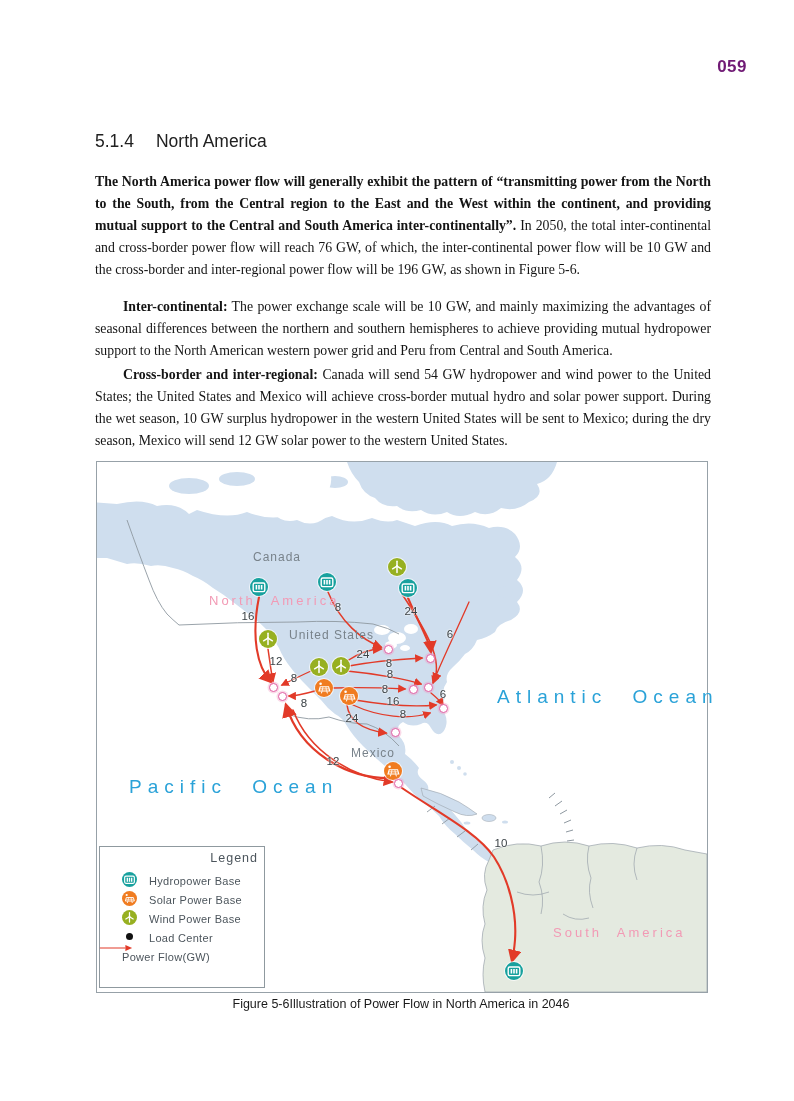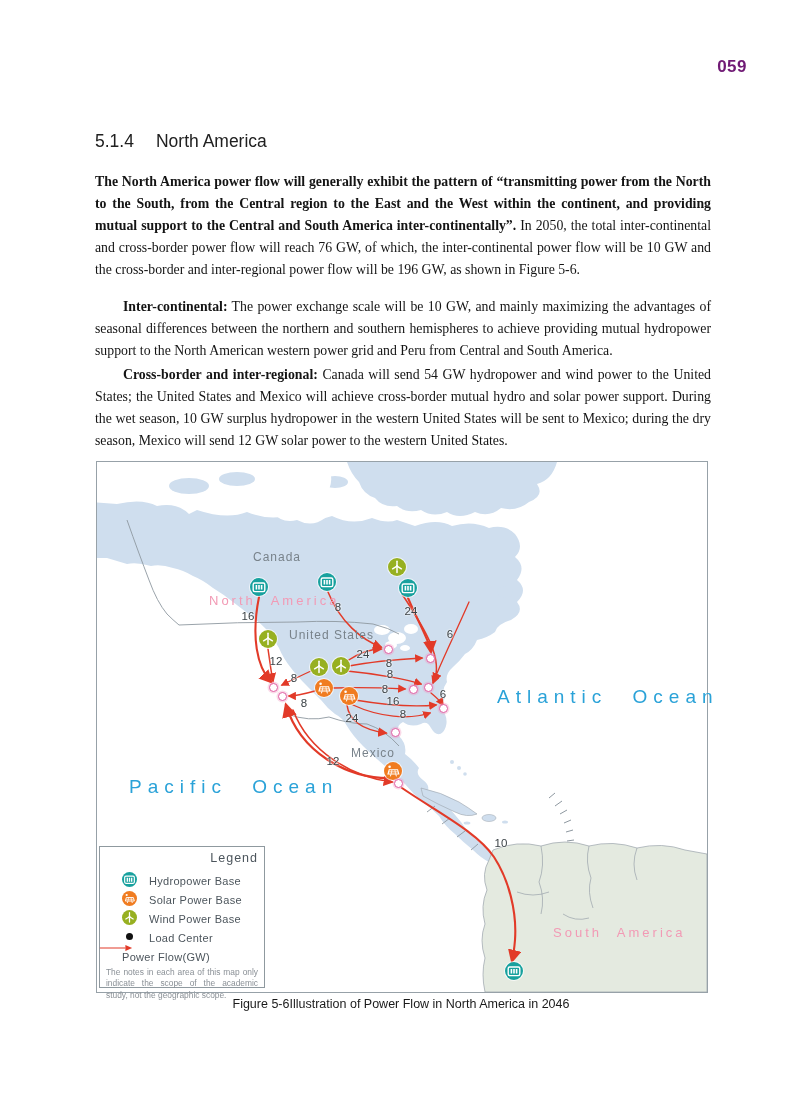--- a/index.html
+++ b/index.html
@@ -333,19 +333,18 @@
         <div class="legend-row">
           <span class="legend-icon flow">
             <svg viewBox="0 0 40 10">
               <line x1="1" y1="5" x2="31" y2="5" stroke="#e23a28" stroke-width="1.3"></line>
               <path d="M31,1.5 L39,5 L31,8.5z" fill="#e23a28"></path>
             </svg>
           </span>
           <span class="legend-label">Power Flow(GW)</span>
         </div>
       </div>
-    <div class="legend-note">The notes in each area of this map only indicate the scope of the academic study, not the geographic scope.</div>
   </div>
 </div>
 
 <div class="caption">
   <span class="cap-label">Figure 5-6</span><span>Illustration of Power Flow in North America in 2046</span>
 </div>
 
 </body></html>

